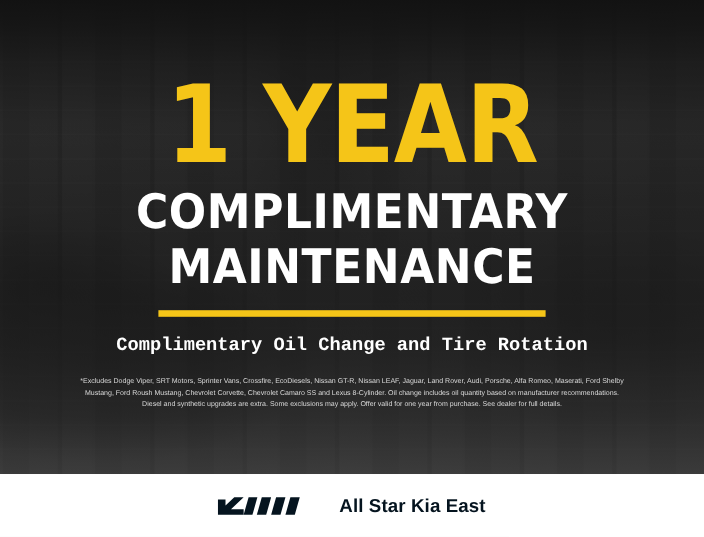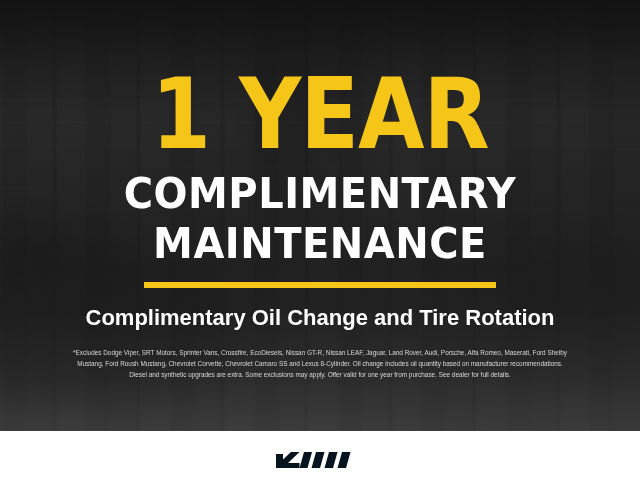--- a/index.html
+++ b/index.html
@@ -116,23 +116,23 @@
     height:6px;
     background:#f5c518;
     margin-top:19px;
   }
 
   .subhead {
     margin-top:16px;
     width:600px;
     text-align:center;
     color:#ffffff;
-    font-family:Liberation Sans, sans-serif;
+    font-family:Liberation Mono, monospace;
     font-weight:700;
-    font-size:22px;
+    font-size:17px;
     line-height:1.25;
   }
   .subhead .sub-line { display:block; }
 
   .disclaimer {
     margin-top:17px;
     width:620px;
     text-align:center;
     color:#d8d8d8;
     font-family:"Liberation Sans", sans-serif;
@@ -205,15 +205,16 @@
 
         <path d="M56 6 L72 6 L63 38 L47 38 Z"></path>
 
         <path d="M80 6 L97 6 L88 38 L71 38 Z"></path>
         <path d="M106 6 L123 6 L114 38 L97 38 Z"></path>
 
         <path d="M132 6 L149 6 L140 38 L123 38 Z"></path>
       </g>
     </svg>
 
+    <span class="dealer-name">All Star Kia East</span>
   </div>
 
 </div>
 
 </body></html>

